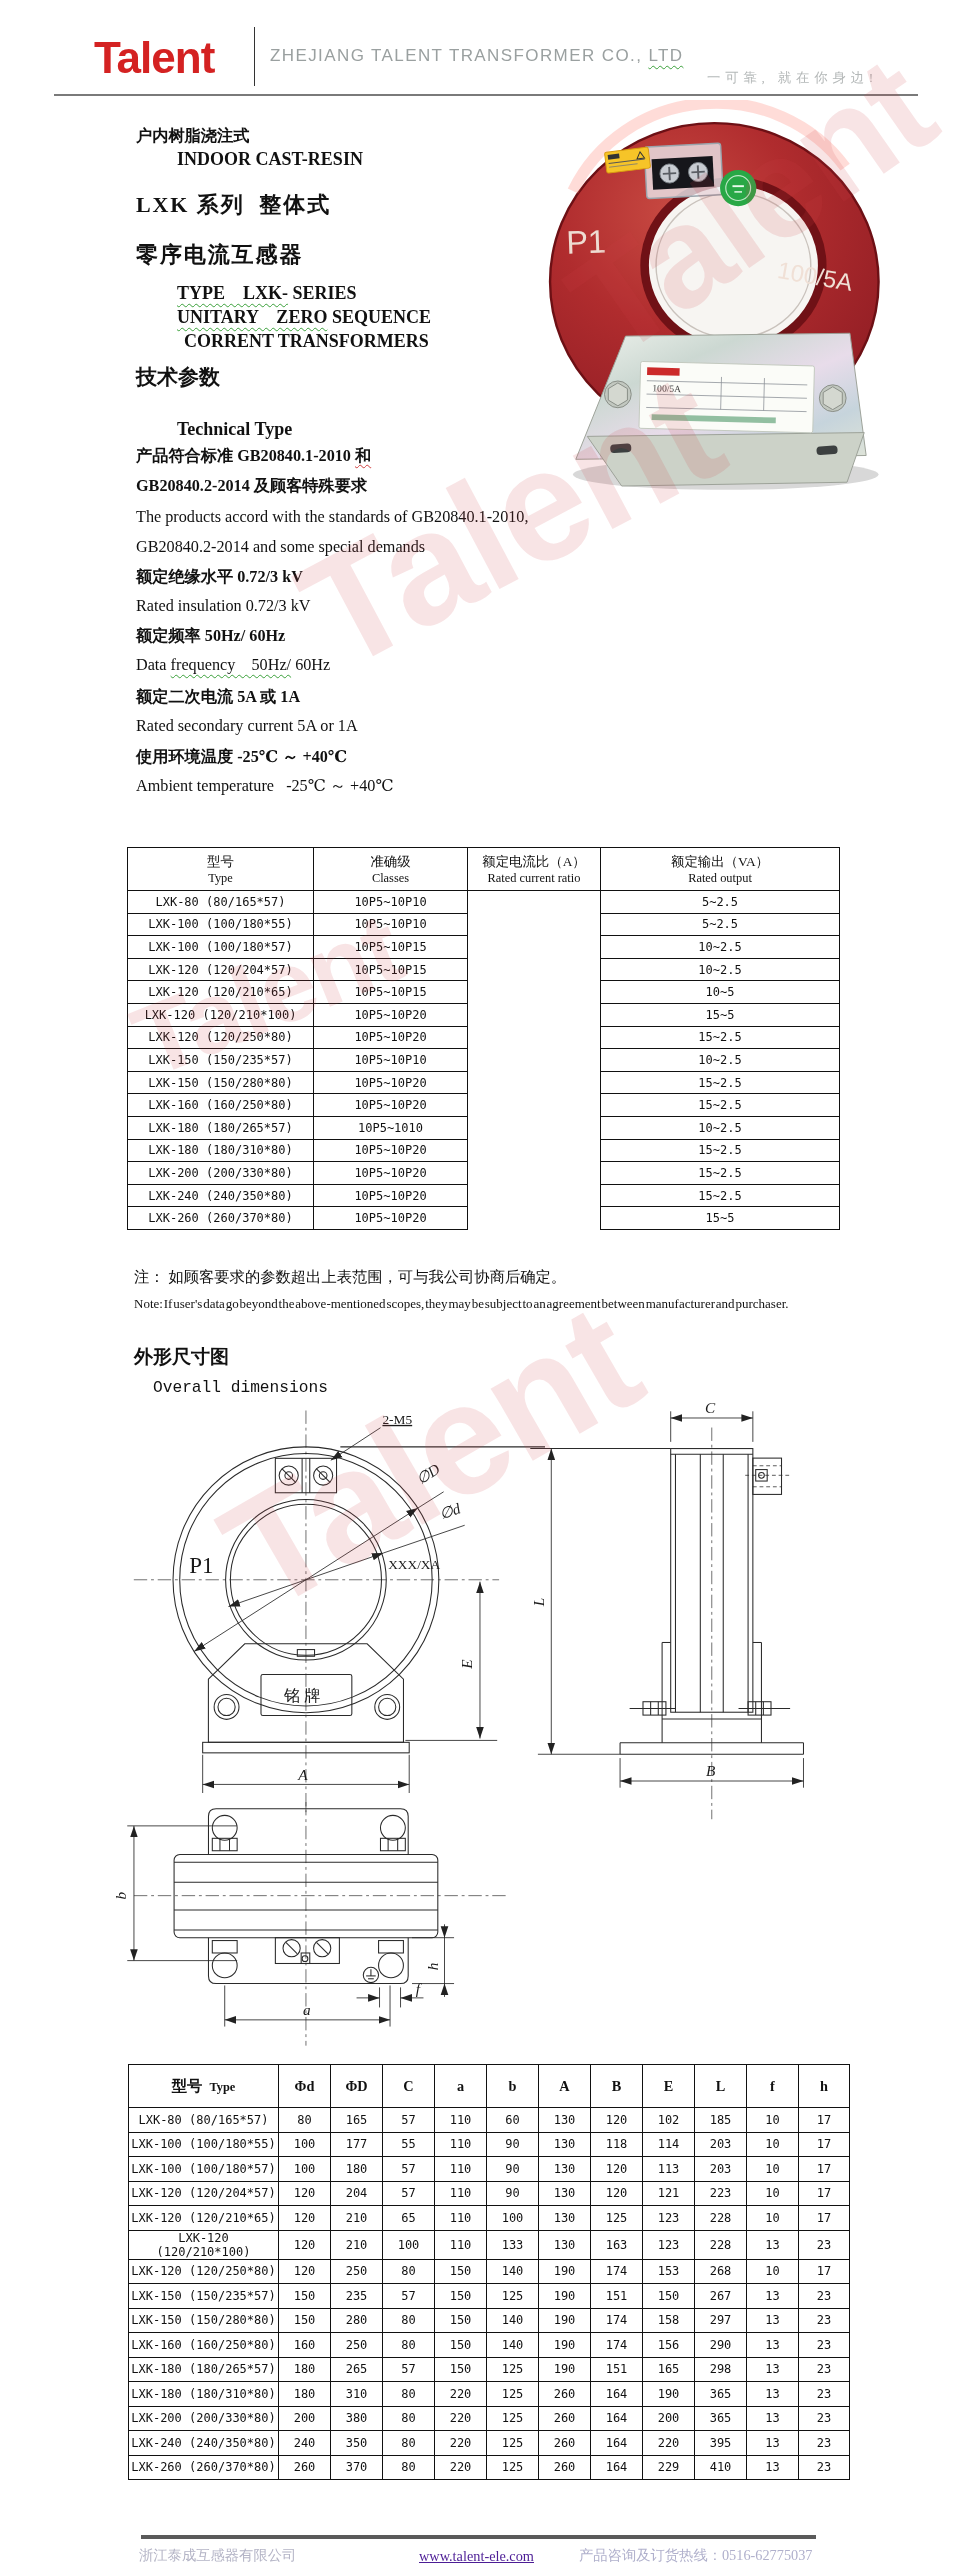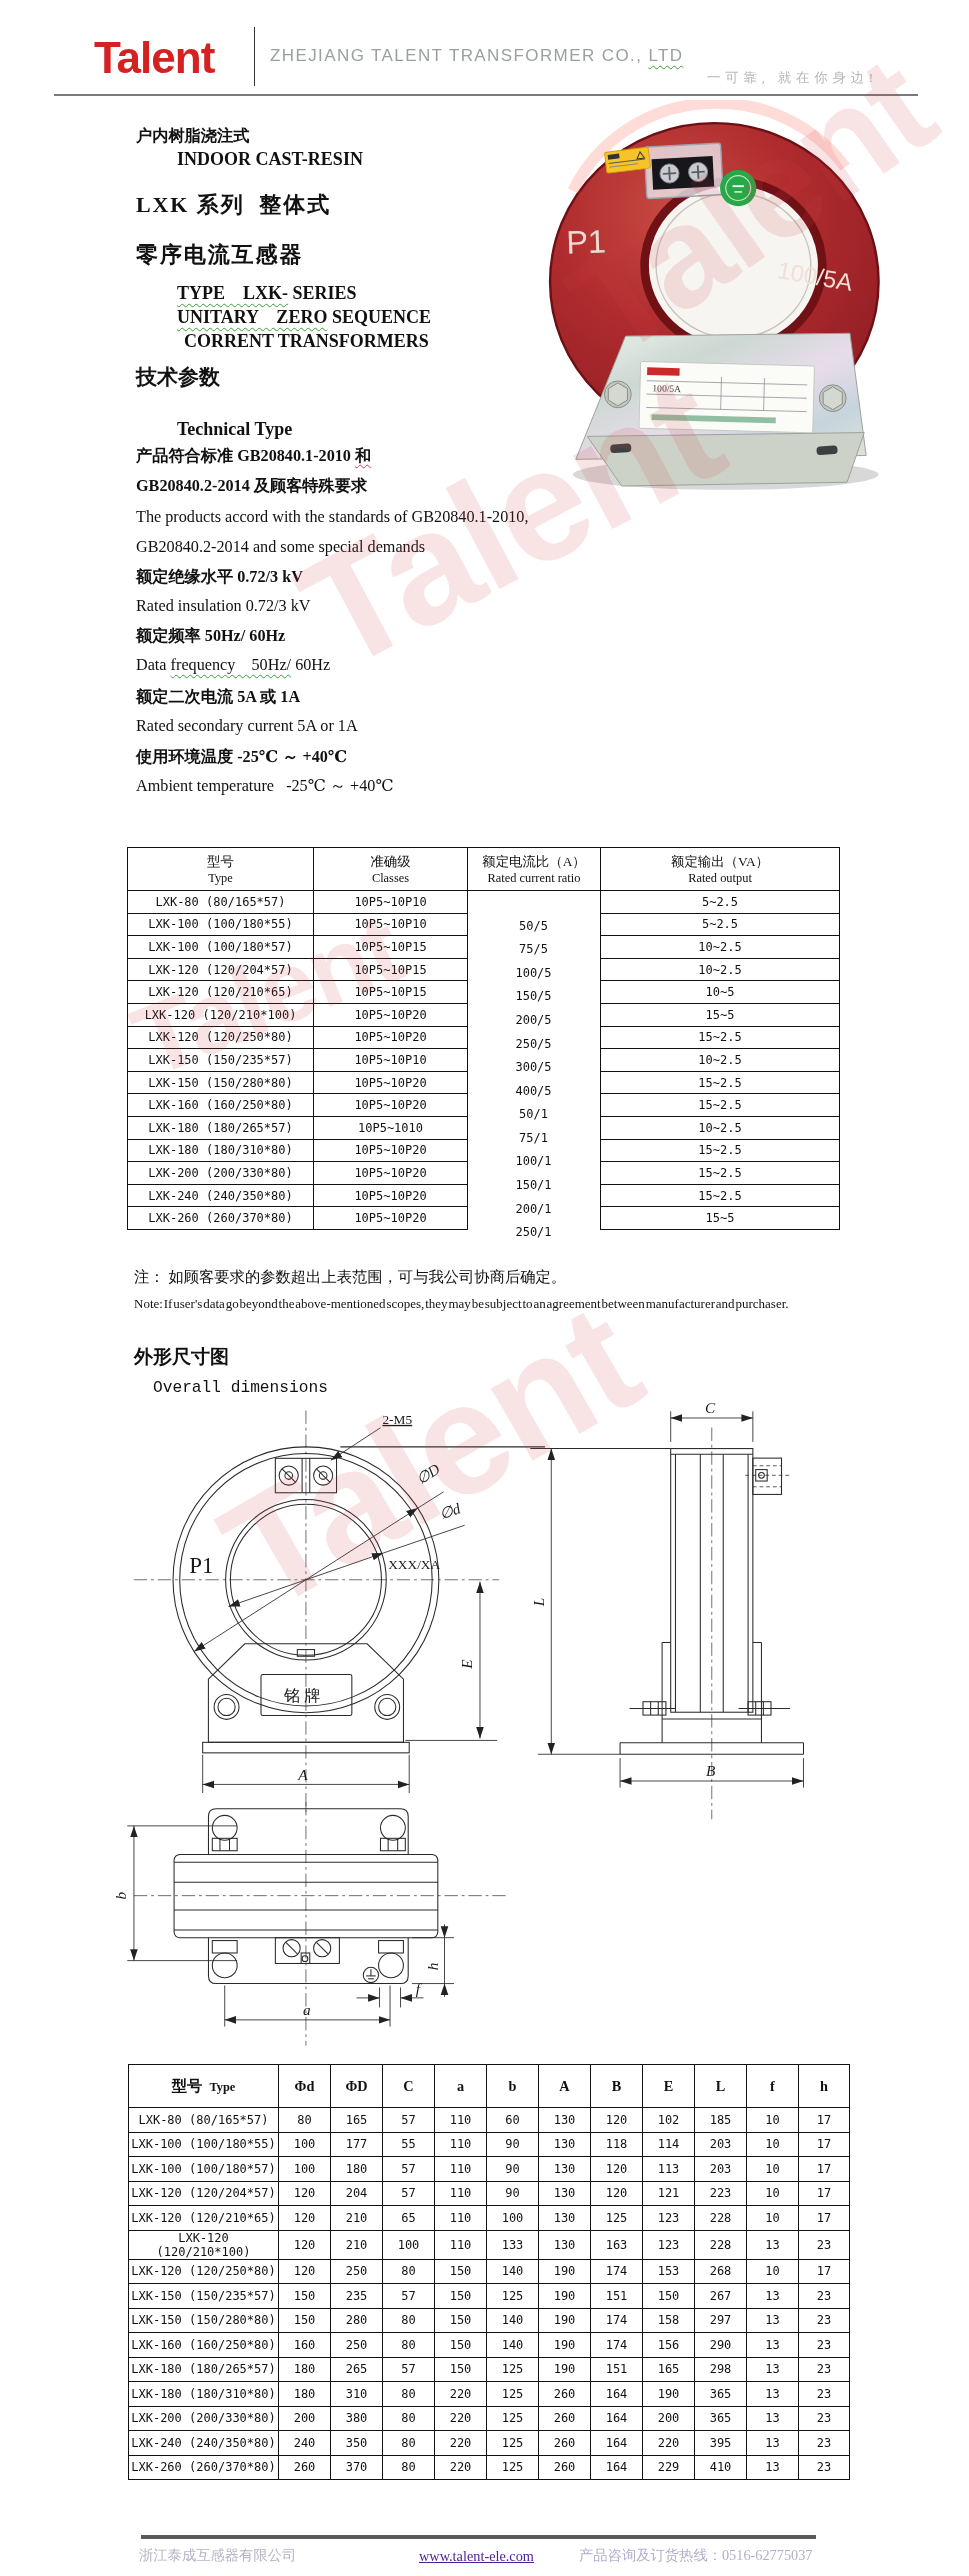--- a/index.html
+++ b/index.html
@@ -322,37 +322,20 @@
         </tr>
 
         <tr>
           <td>LXK-260 (260/370*80)</td>
           <td>10P5~10P20</td>
           <td class="c-ratio"></td>
           <td>15~5</td>
         </tr>
       </tbody>
   </table>
-  <div class="ratio-overlay">
-
-  <div>50/5</div>
-      <div>75/5</div>
-      <div>100/5</div>
-      <div>150/5</div>
-      <div>200/5</div>
-      <div>250/5</div>
-      <div>300/5</div>
-      <div>400/5</div>
-      <div>50/1</div>
-      <div>75/1</div>
-      <div>100/1</div>
-      <div>150/1</div>
-      <div>200/1</div>
-      <div>250/1</div>
-    </div>
 
   <div class="note-cn">注：  如顾客要求的参数超出上表范围，可与我公司协商后确定。</div>
   <div class="note-en">Note:    If user's data go beyond the above-mentioned scopes, they may be subject to an agreement between manufacturer and purchaser.</div>
 
   <div class="dim-head-cn">外形尺寸图</div>
   <div class="dim-head-en">Overall dimensions</div>
 
   <svg class="drw" style="left:86px;top:1397px" width="459" height="421" viewBox="0 0 480 440">
     <line class="cl" x1="50" y1="191" x2="432" y2="191"></line>
     <line class="cl" x1="230" y1="14" x2="230" y2="434"></line>

